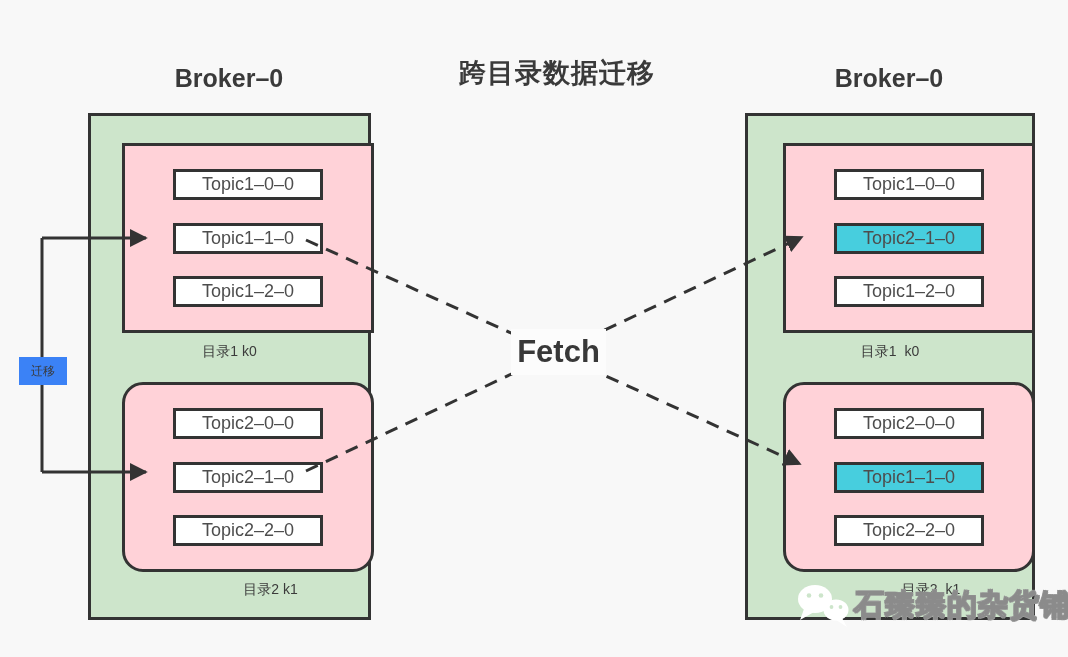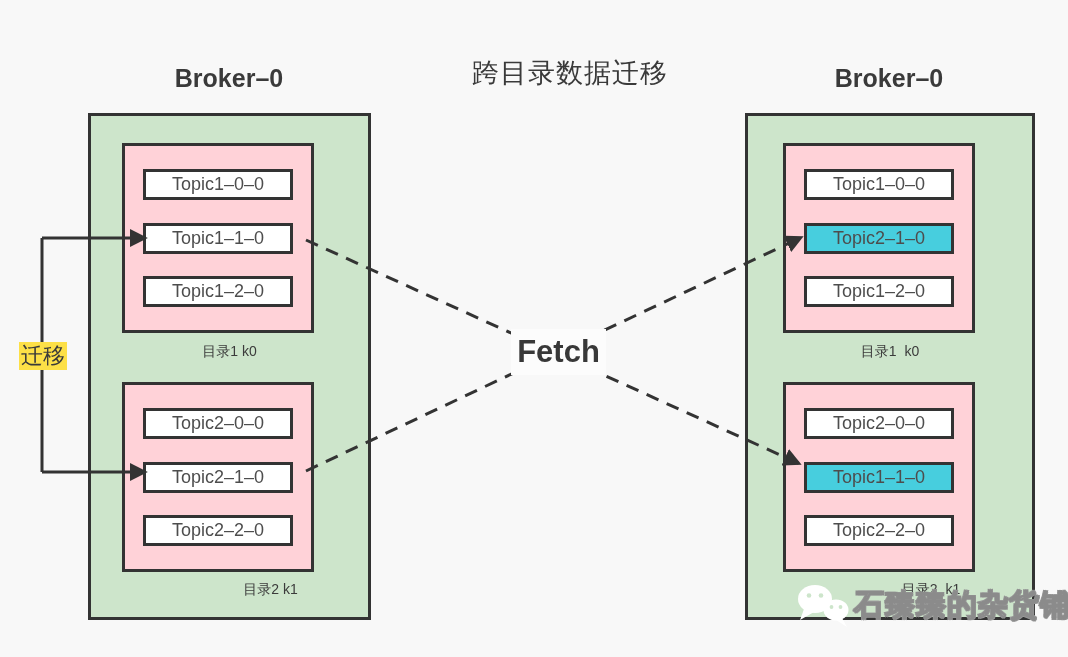--- a/index.html
+++ b/index.html
@@ -15,46 +15,46 @@
   body{
     font-family:"Liberation Sans","DejaVu Sans",sans-serif;
     background:var(--background);
     position:relative;
     overflow:hidden;
   }
   .canvas{position:absolute;inset:0;width:1068px;height:657px;}
 
   .page-title{
     position:absolute;left:459px;top:55px;width:222px;
-    text-align:center;font-size:27px;font-weight:400;color:#3a3a3a;
+    text-align:left;font-size:27px;font-weight:700;color:#3a3a3a;
     letter-spacing:1px;white-space:nowrap;
   }
   .broker-title{
     position:absolute;top:64px;width:200px;text-align:center;
     font-size:25px;font-weight:600;color:#3a3a3a;white-space:nowrap;
   }
   .broker-title.left{left:129px;}
   .broker-title.right{left:789px;}
 
   .broker-box{
     position:absolute;top:113px;height:507px;
     background:var(--broker-fill);border:3px solid var(--line);
   }
   .broker-box.left{left:88px;width:283px;}
   .broker-box.right{left:745px;width:290px;}
 
   .dir-box{
-    position:absolute;width:192px;height:190px;
+    position:absolute;width:252px;height:190px;
     background:var(--directory-fill);border:3px solid var(--line);
     display:flex;flex-direction:column;align-items:center;justify-content:space-evenly;
   }
   .broker-box.left .dir-box{left:31px;}
   .broker-box.right .dir-box{left:35px;}
   .dir-box.first{top:27px;}
-  .dir-box.second{top:266px;}
+  .dir-box.second{top:266px;border-radius:21px;}
 
   .topic-box{
     width:150px;height:31px;background:var(--topic-fill);
     border:3px solid var(--line);
     display:flex;align-items:center;justify-content:center;
     font-size:18px;color:#4d4d4d;white-space:nowrap;
   }
   .topic-box.highlight{background:var(--highlight-fill);}
 
   .dir-label{
@@ -65,23 +65,23 @@
   .dir-label.second{top:465px;margin-left:41px;}
 
   .overlay-svg{position:absolute;left:0;top:0;z-index:3;pointer-events:none;}
 
   .fetch-label{
     position:absolute;left:511px;top:329px;width:95px;height:46px;z-index:4;
     background:#fcfcfc;display:flex;align-items:center;justify-content:center;
     font-size:31px;font-weight:600;color:#383838;
   }
   .migration-label{
-    position:absolute;left:19px;top:342px;width:48px;height:28px;z-index:4;
-    background:#fde047;display:flex;align-items:center;justify-content:center;
-    font-size:22px;color:#3a3a3a;white-space:nowrap;
+    position:absolute;left:19px;top:357px;width:48px;height:28px;z-index:4;
+    background:#3b82f6;display:flex;align-items:center;justify-content:center;
+    font-size:12px;color:#3a3a3a;white-space:nowrap;
   }
 
   .watermark{
     position:absolute;left:795px;top:582px;z-index:6;
     display:flex;align-items:center;gap:3px;
   }
   .watermark-text{
     font-size:30px;font-weight:700;letter-spacing:1px;white-space:nowrap;
     color:#ffffff;
     -webkit-text-stroke:1.3px #8b8b8b;

